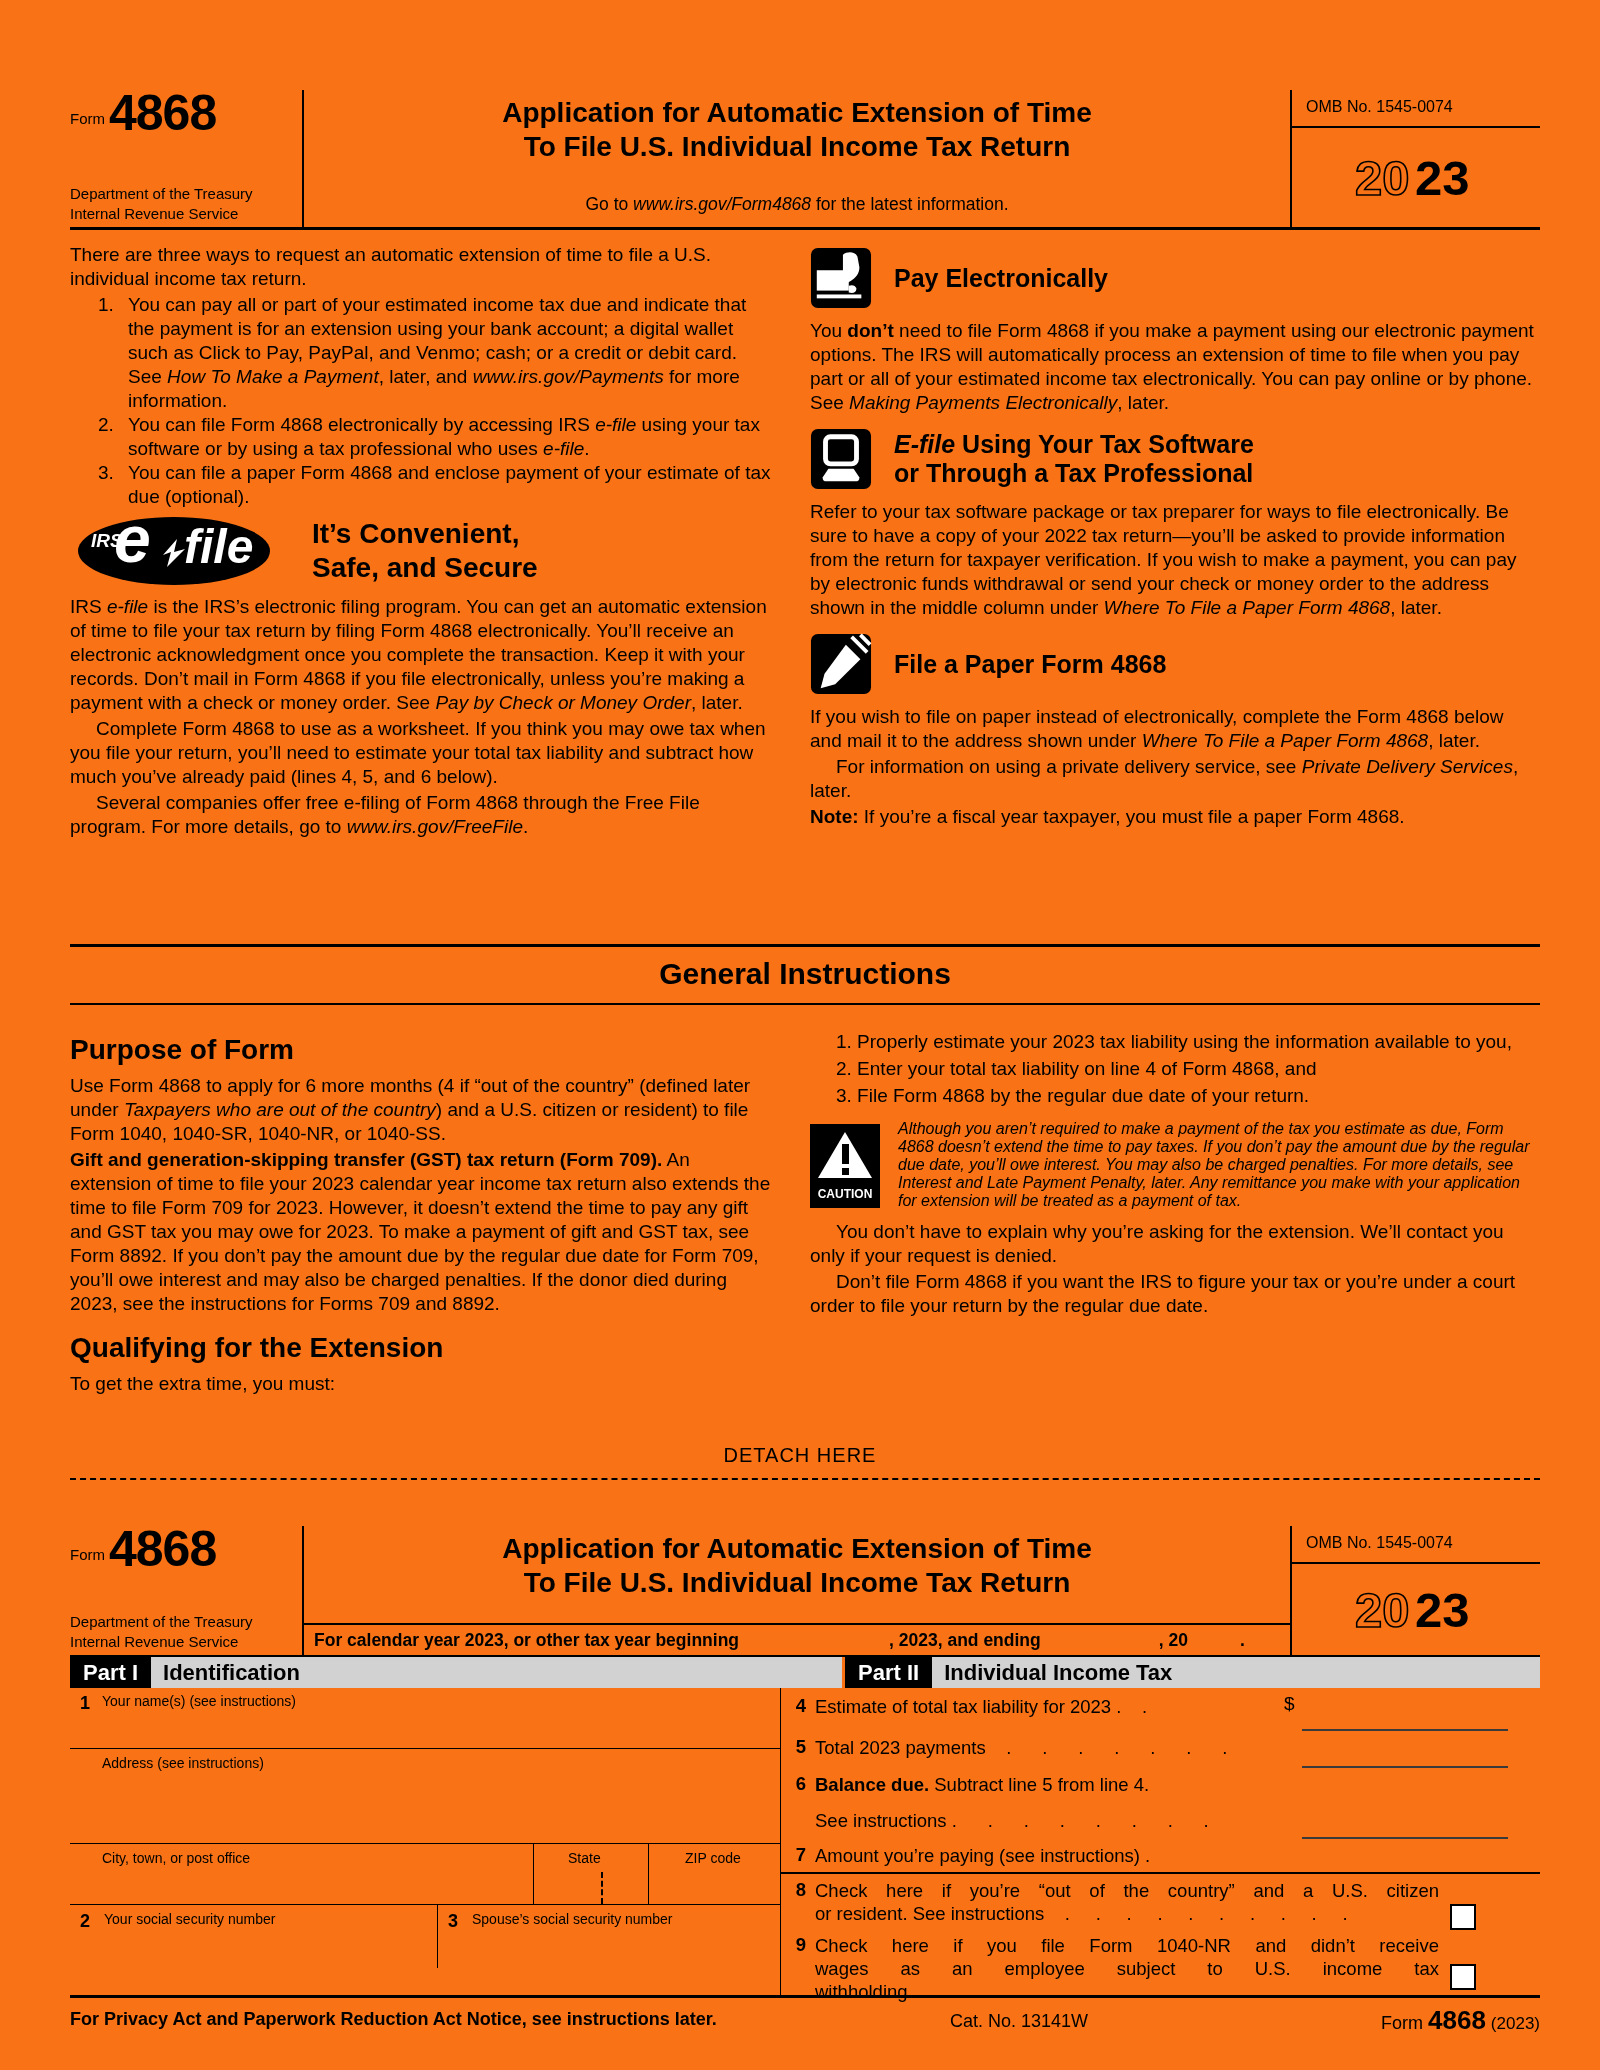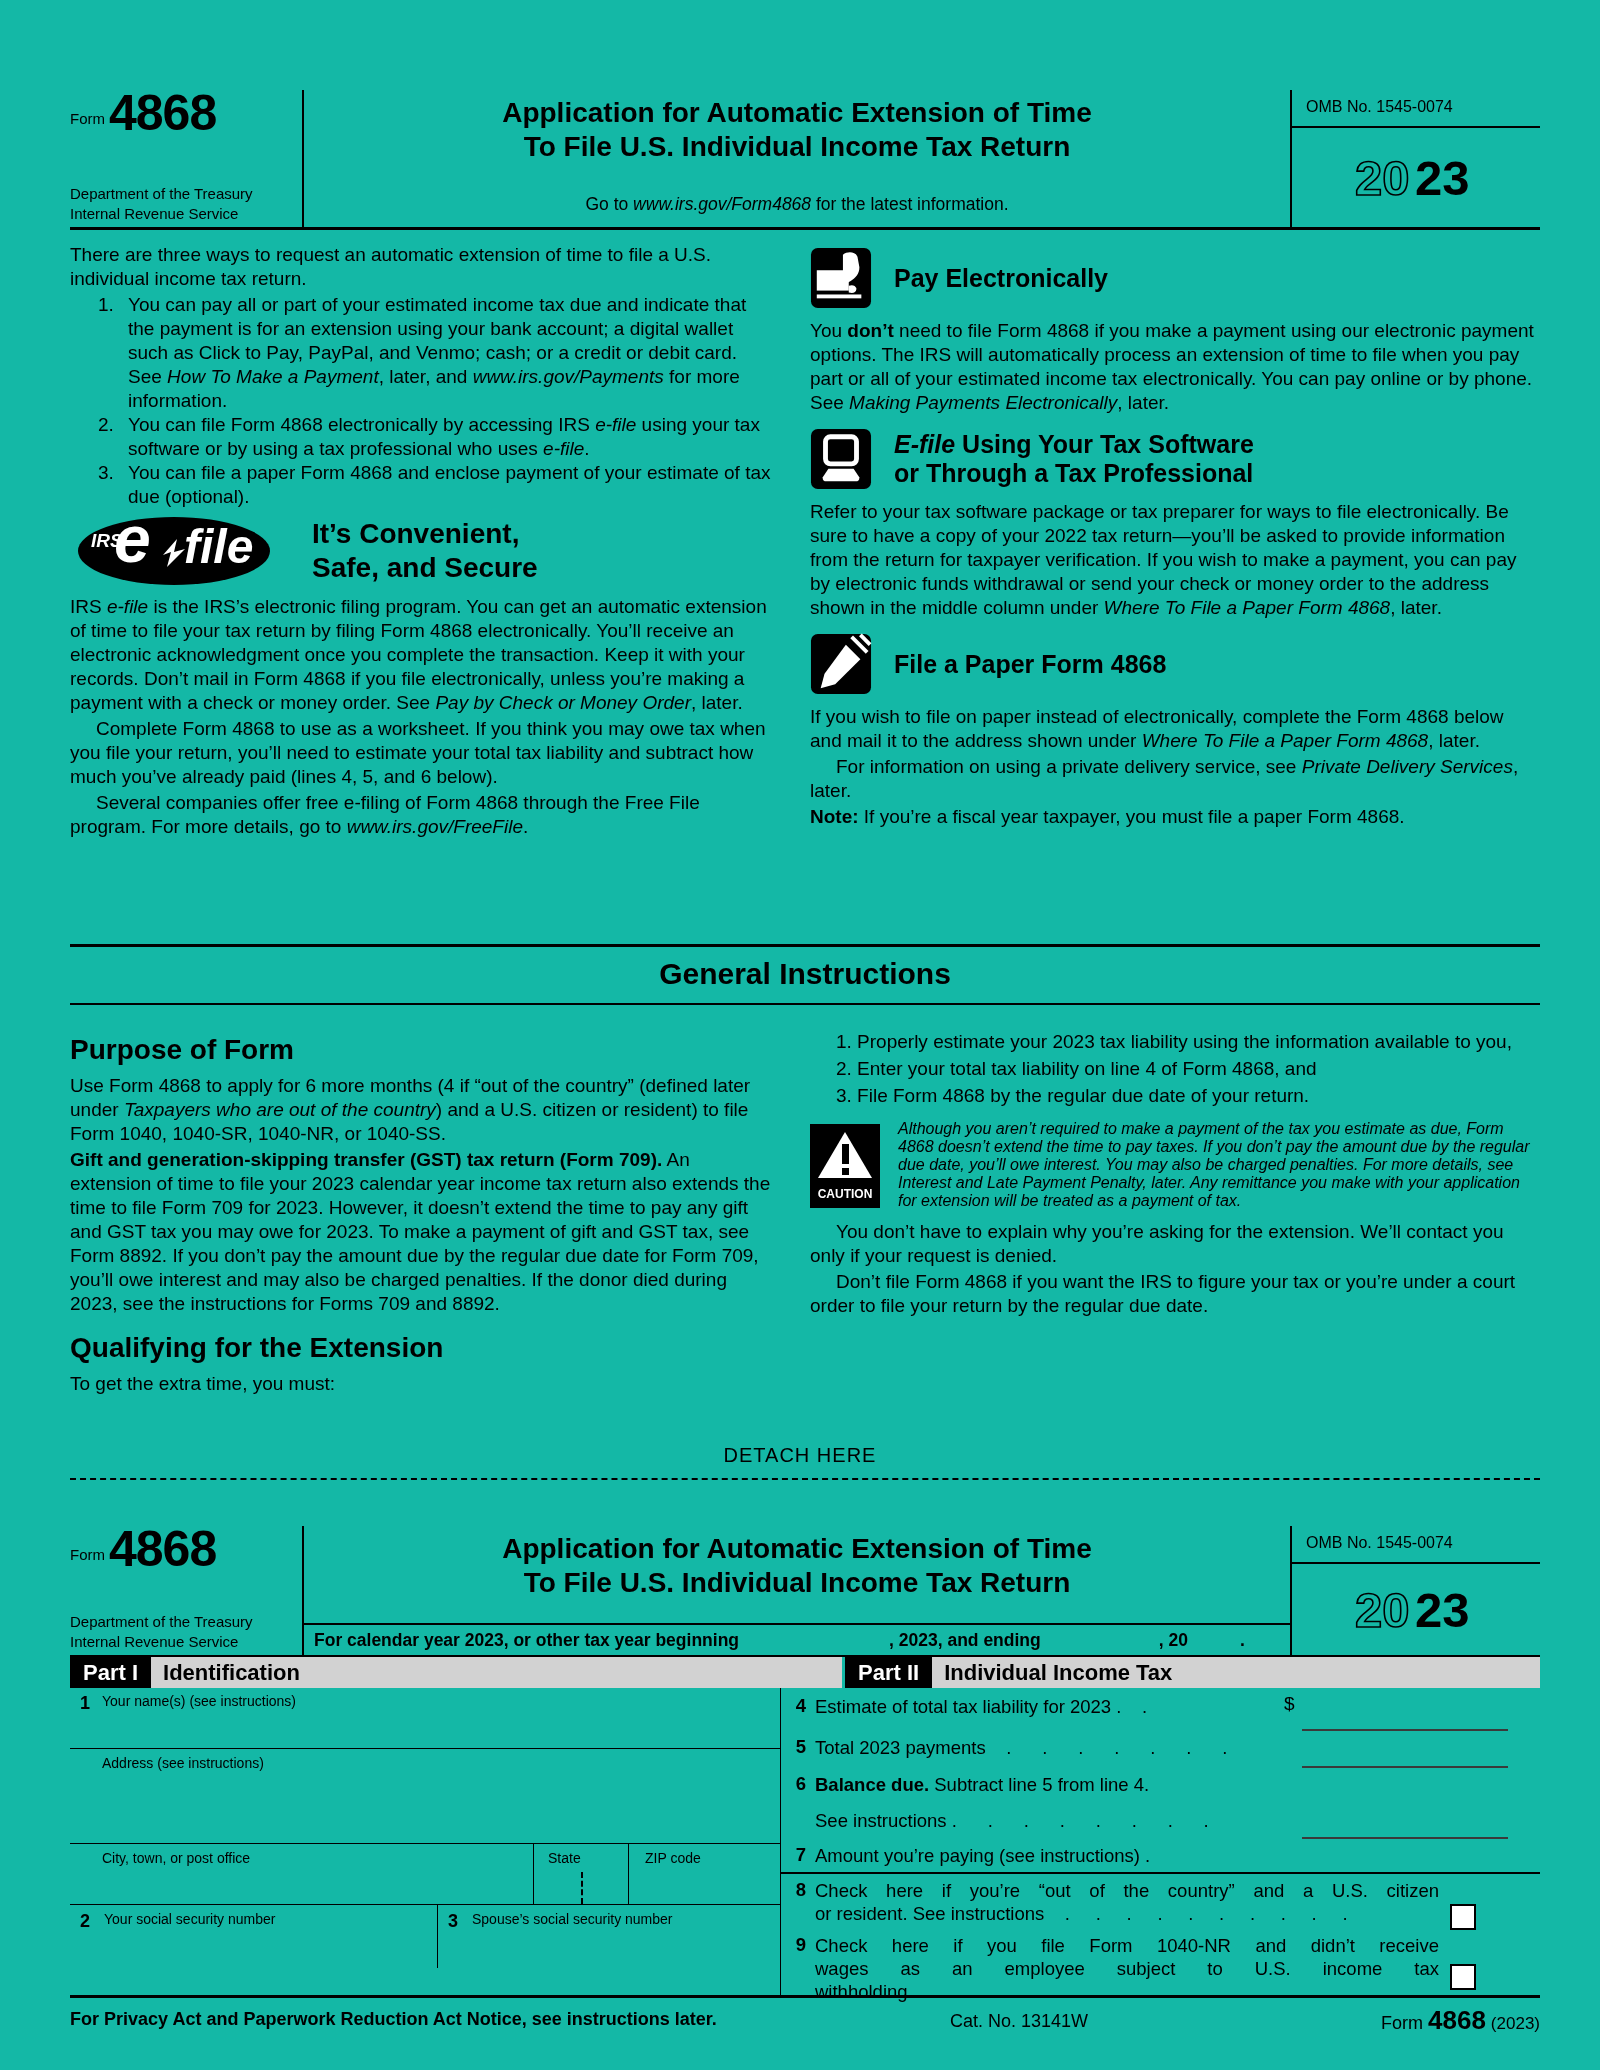--- a/index.html
+++ b/index.html
@@ -1,17 +1,17 @@
 <!DOCTYPE html>
 <html><head>
 <meta charset="utf-8">
 <style>
   * { margin:0; padding:0; box-sizing:border-box; }
   body { background:#fff; }
-  .page { position:relative; width:1600px; height:2070px; background:#14b8a6;
+  .page { position:relative; width:1600px; height:2070px; background:#f97316;
           font-family:"Liberation Sans", sans-serif; color:#000; overflow:hidden; }
 
   
   .hdr { display:flex; }
   .hd-left { width:234px; border-right:2px solid #000; display:flex; flex-direction:column;
              justify-content:space-between; padding:2px 6px 4px 0; }
   .form4868 { display:flex; align-items:flex-end; }
   .w-form { font-size:15px; margin:0 4px 8px 0; }
   .n-4868 { font-size:50px; font-weight:bold; line-height:.85; letter-spacing:-1px; }
   .dept { font-size:15px; line-height:1.3; }
@@ -90,21 +90,21 @@
 
   .bf-body { display:flex; border-bottom:3px solid #000; }
   .bfb-left { width:710px; flex:none; }
   .bfb-right { flex:1; border-left:1.5px solid #000; position:relative; }
   .flabel { font-size:14px; }
   .fnum { font-weight:bold; font-size:18px; }
 
   .row-name { height:61px; border-bottom:1.5px solid #000; display:flex; padding-top:5px; }
   .row-name .fnum { width:22px; margin-left:10px; flex:none; }
   .row-addr { height:95px; border-bottom:1.5px solid #000; padding:6px 0 0 32px; }
-  .row-city { height:61px; border-bottom:1.5px solid #000; display:flex; }
+  .row-city { height:61px; border-bottom:1.5px solid #000; display:flex;gap:20px; }
   .c-city  { width:464px; flex:none; border-right:1.5px solid #000; padding:6px 0 0 32px; }
   .c-state { width:95px; flex:none; border-right:1.5px solid #000; padding:6px 0 0 14px; position:relative; }
   .c-state::after { content:""; position:absolute; left:50%; bottom:0; height:32px; border-left:2px dashed #000; }
   .c-zip   { flex:1; padding:6px 0 0 16px; }
   .row-ssn { height:63px; display:flex; }
   .s-a { width:368px; flex:none; border-right:1.5px solid #000; display:flex; padding-top:6px; }
   .s-b { flex:1; display:flex; padding-top:6px; }
   .row-ssn .fnum { width:24px; margin-left:10px; flex:none; }
 
   .p2-row { display:flex; font-size:18.5px; }

